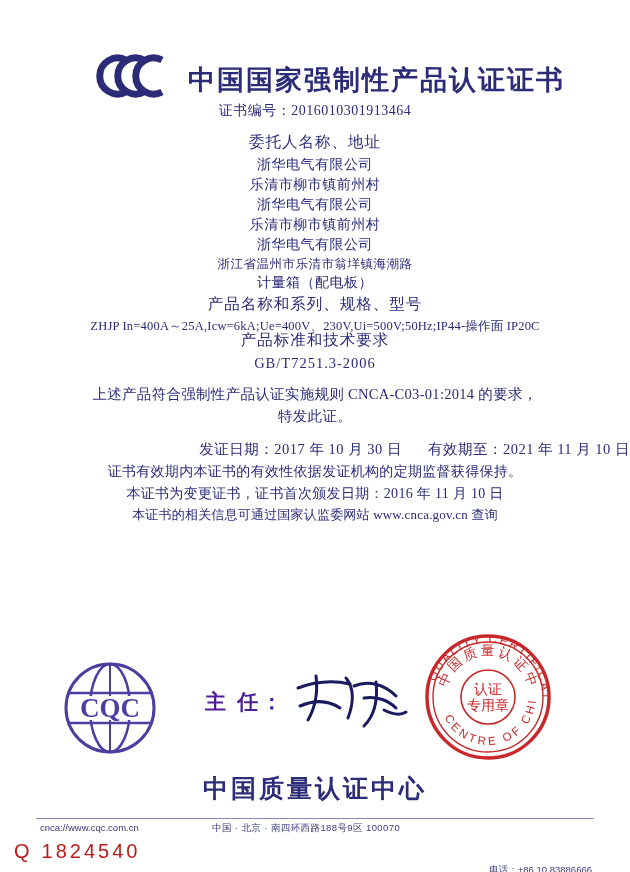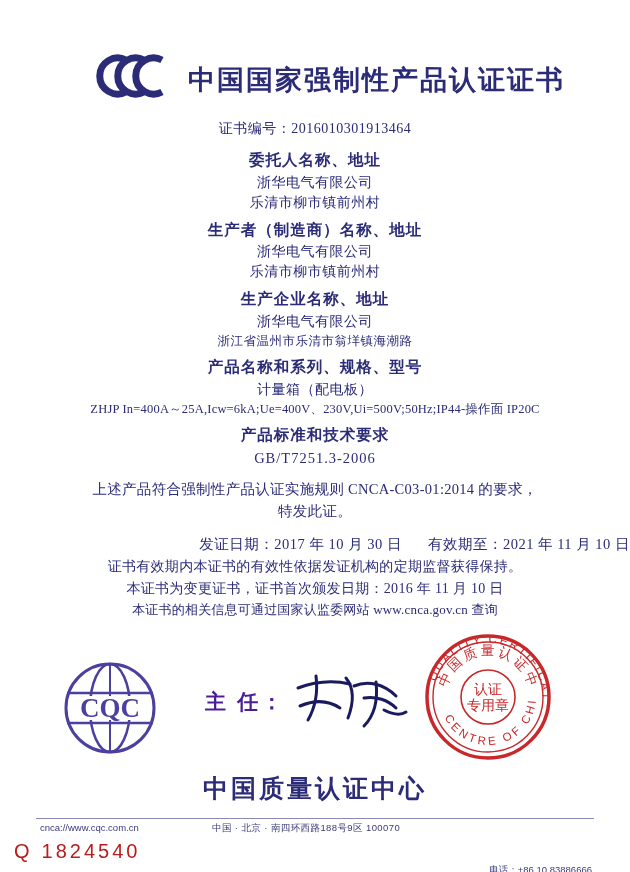--- a/index.html
+++ b/index.html
@@ -46,43 +46,42 @@
     letter-spacing: 2px;
     font-weight: bold;
     color: #2b2b78;
     white-space: nowrap;
     font-family: "Liberation Serif", "DejaVu Serif", serif;
   }
 
   
   .content {
     position: absolute;
-    top: 114px;
+    top: 96px;
     left: 0;
     width: 630px;
     text-align: center;
   }
   .line {
     display: block;
     width: 100%;
     text-align: center;
     color: #2b2b78;
     line-height: 1.0;
   }
   .cert-no {
     font-size: 14px;
     margin-top: 8px;
     margin-bottom: 16px;
     letter-spacing: 0.5px;
   }
   .sec-head {
     font-size: 15.5px;
-    font-weight: bold;
+    font-weight: normal;
     letter-spacing: 1px;
-    margin-top: 12px;
     margin-bottom: 8px;
   }
   .sec-line {
     font-size: 14px;
     margin-bottom: 6px;
     letter-spacing: 0.5px;
   }
   .sec-line.small {
     font-size: 12.5px;
   }
@@ -232,30 +231,28 @@
   <div class="content">
 
     <div class="line cert-no">
       <span>证书编号：</span><span>2016010301913464</span>
     </div>
 
     <div class="line sec-head">委托人名称、地址</div>
     <div class="line sec-line">浙华电气有限公司</div>
     <div class="line sec-line">乐清市柳市镇前州村</div>
 
-    <div class="line sec-head">生产者（制造商）名称、地址</div>
     <div class="line sec-line">浙华电气有限公司</div>
     <div class="line sec-line">乐清市柳市镇前州村</div>
 
-    <div class="line sec-head">生产企业名称、地址</div>
     <div class="line sec-line">浙华电气有限公司</div>
     <div class="line sec-line small">浙江省温州市乐清市翁垟镇海潮路</div>
 
+    <div class="line sec-line">计量箱（配电板）</div>
     <div class="line sec-head">产品名称和系列、规格、型号</div>
-    <div class="line sec-line">计量箱（配电板）</div>
     <div class="line spec-line">ZHJP In=400A～25A,Icw=6kA;Ue=400V、230V,Ui=500V;50Hz;IP44-操作面 IP20C</div>
 
     <div class="line sec-head">产品标准和技术要求</div>
     <div class="line std-line">GB/T7251.3-2006</div>
 
     <div class="line statement">
       <span>上述产品符合强制性产品认证实施规则 CNCA-C03-01:2014 的要求，</span>
       <span class="l2">特发此证。</span>
     </div>
 

